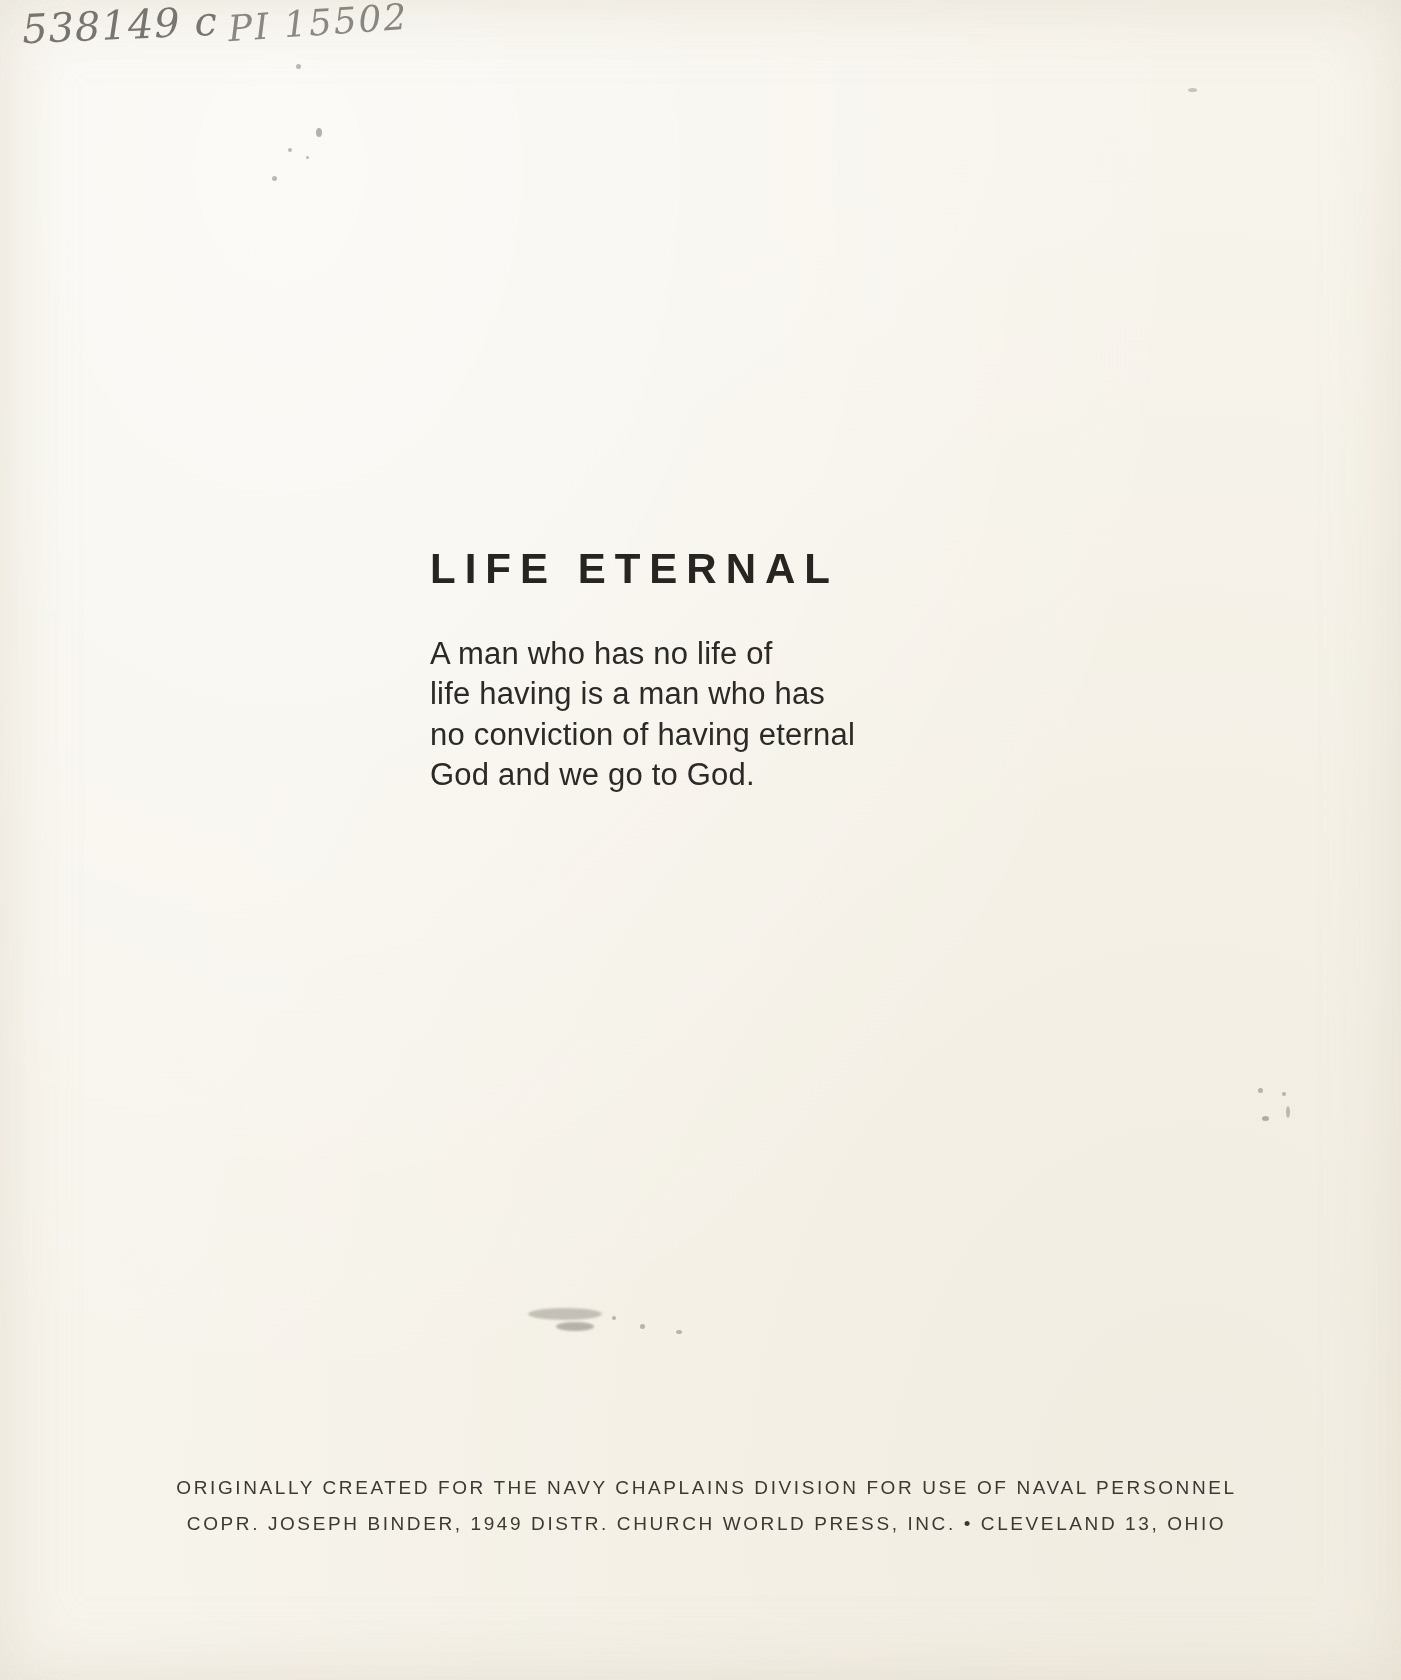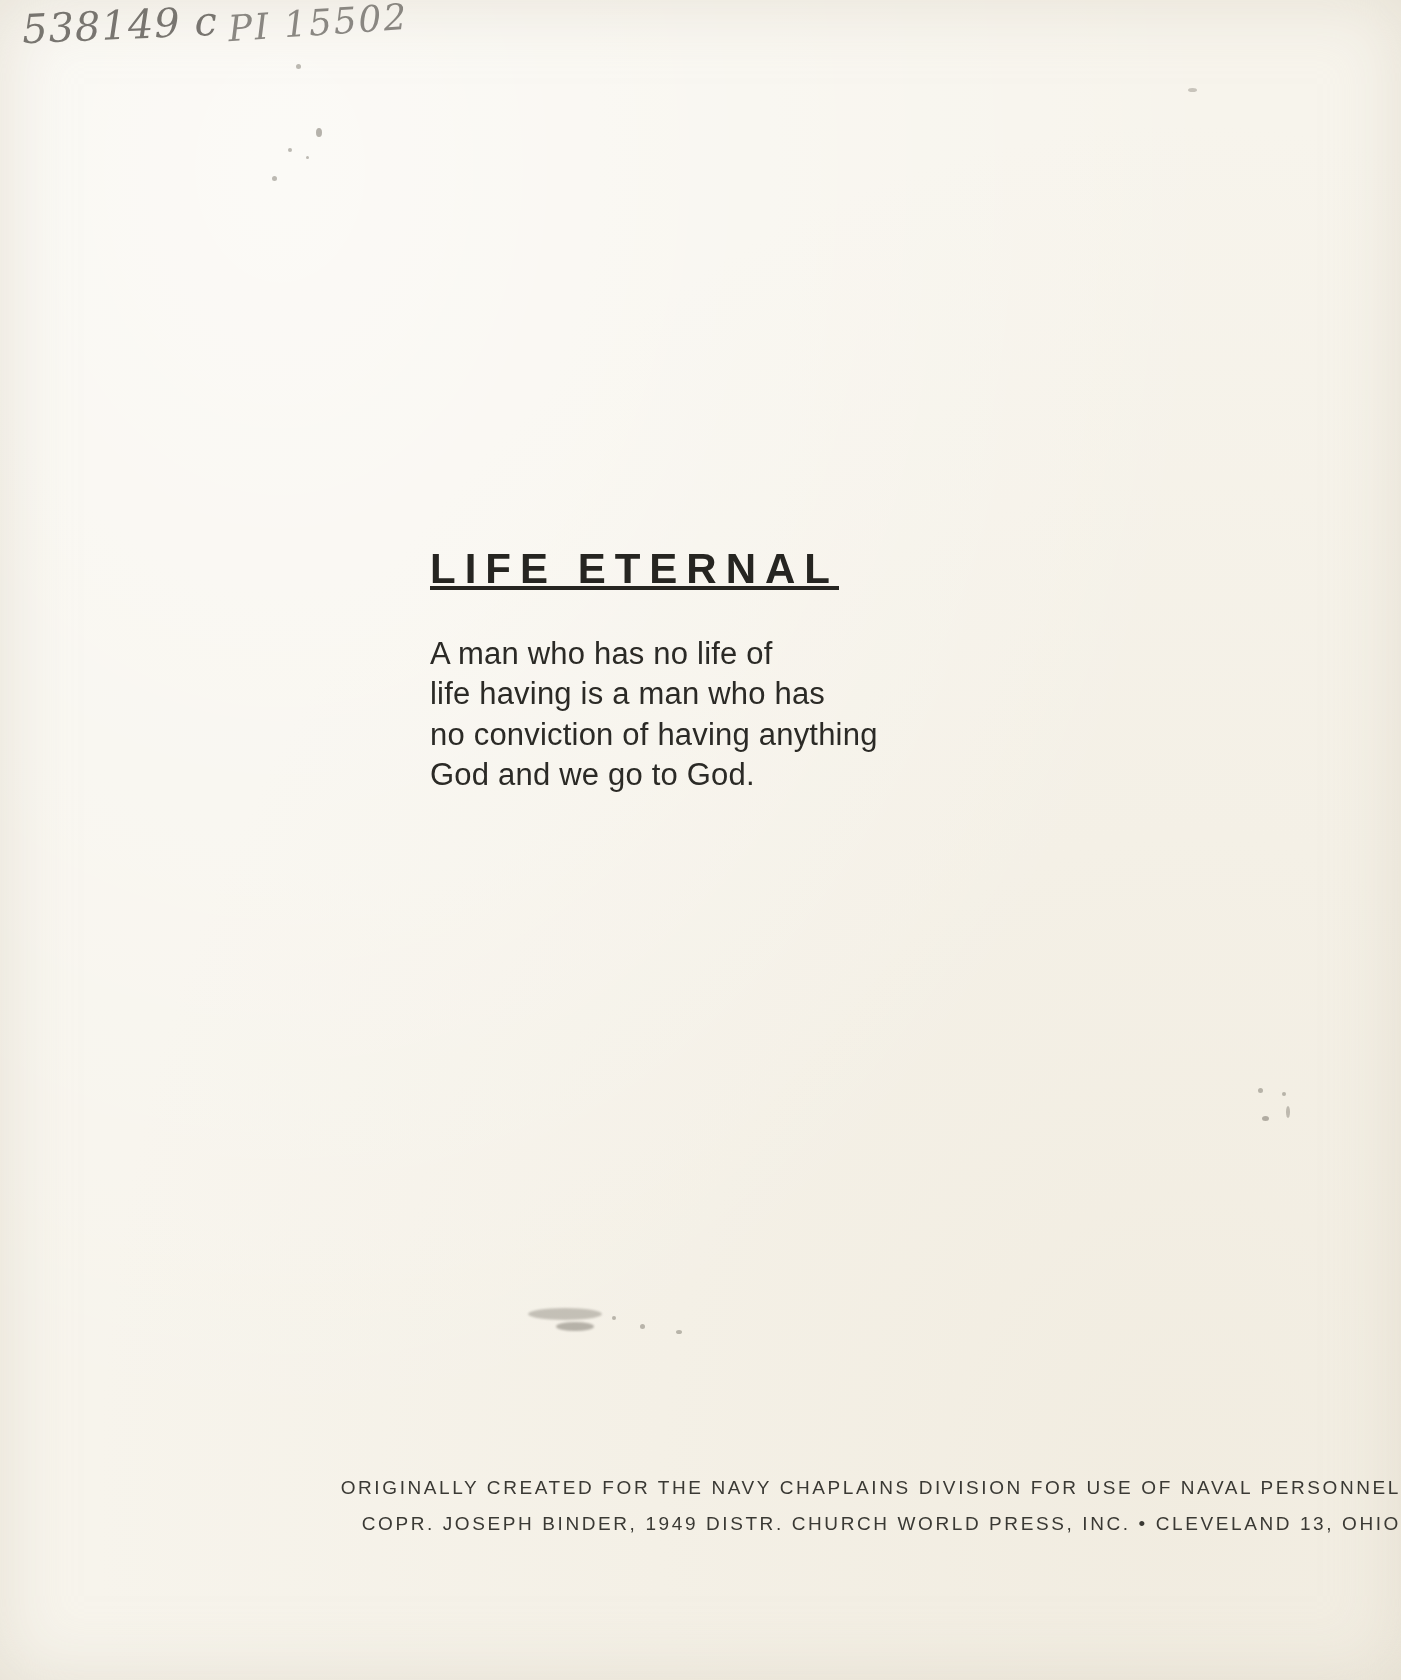--- a/index.html
+++ b/index.html
@@ -66,42 +66,41 @@
     width: 640px;
   }
   .title {
     font-family: "Liberation Sans", sans-serif;
     font-weight: bold;
     font-size: 42px;
     letter-spacing: 9px;
     color: #262521;
     margin: 0 0 44px 0;
     line-height: 1;
-    text-decoration: underline;
   }
   .quote {
     font-family: "Liberation Sans", sans-serif;
     font-weight: normal;
     font-size: 31px;
     line-height: 1.30;
     color: #2b2a26;
     letter-spacing: 0.2px;
   }
   .quote-line {
     display: block;
     white-space: nowrap;
   }
 
   
   .footer {
     position: absolute;
     left: 12px;
     right: 0;
     bottom: 138px;
-    text-align: right;
+    text-align: center;
     color: #3a3934;
   }
   .footer-line {
     display: block;
     font-family: "Liberation Sans", sans-serif;
     font-size: 19px;
     letter-spacing: 2.6px;
     line-height: 1.9;
     white-space: nowrap;
   }
@@ -146,21 +145,21 @@
   <div class="smudge" style="left:556px; top:1322px; width:38px; height:9px; opacity:0.45;"></div>
   <div class="speck" style="left:640px; top:1324px; width:5px; height:5px;"></div>
   <div class="speck" style="left:676px; top:1330px; width:6px; height:4px;"></div>
   <div class="speck" style="left:612px; top:1316px; width:4px; height:4px;"></div>
 
   <div class="print-block">
     <h1 class="title">LIFE ETERNAL</h1>
     <div class="quote">
       <span class="quote-line">A man who has no life of</span>
       <span class="quote-line">life having is a man who has</span>
-      <span class="quote-line">no conviction of having anything</span>
+      <span class="quote-line">no conviction of having eternal</span>
       <span class="quote-line">God and we go to God.</span>
     </div>
   </div>
 
   <div class="footer">
     <span class="footer-line">ORIGINALLY CREATED FOR THE NAVY CHAPLAINS DIVISION FOR USE OF NAVAL PERSONNEL</span>
     <span class="footer-line">COPR. JOSEPH BINDER, 1949     DISTR. CHURCH WORLD PRESS, INC. • CLEVELAND 13, OHIO</span>
   </div>
 </div>
 

